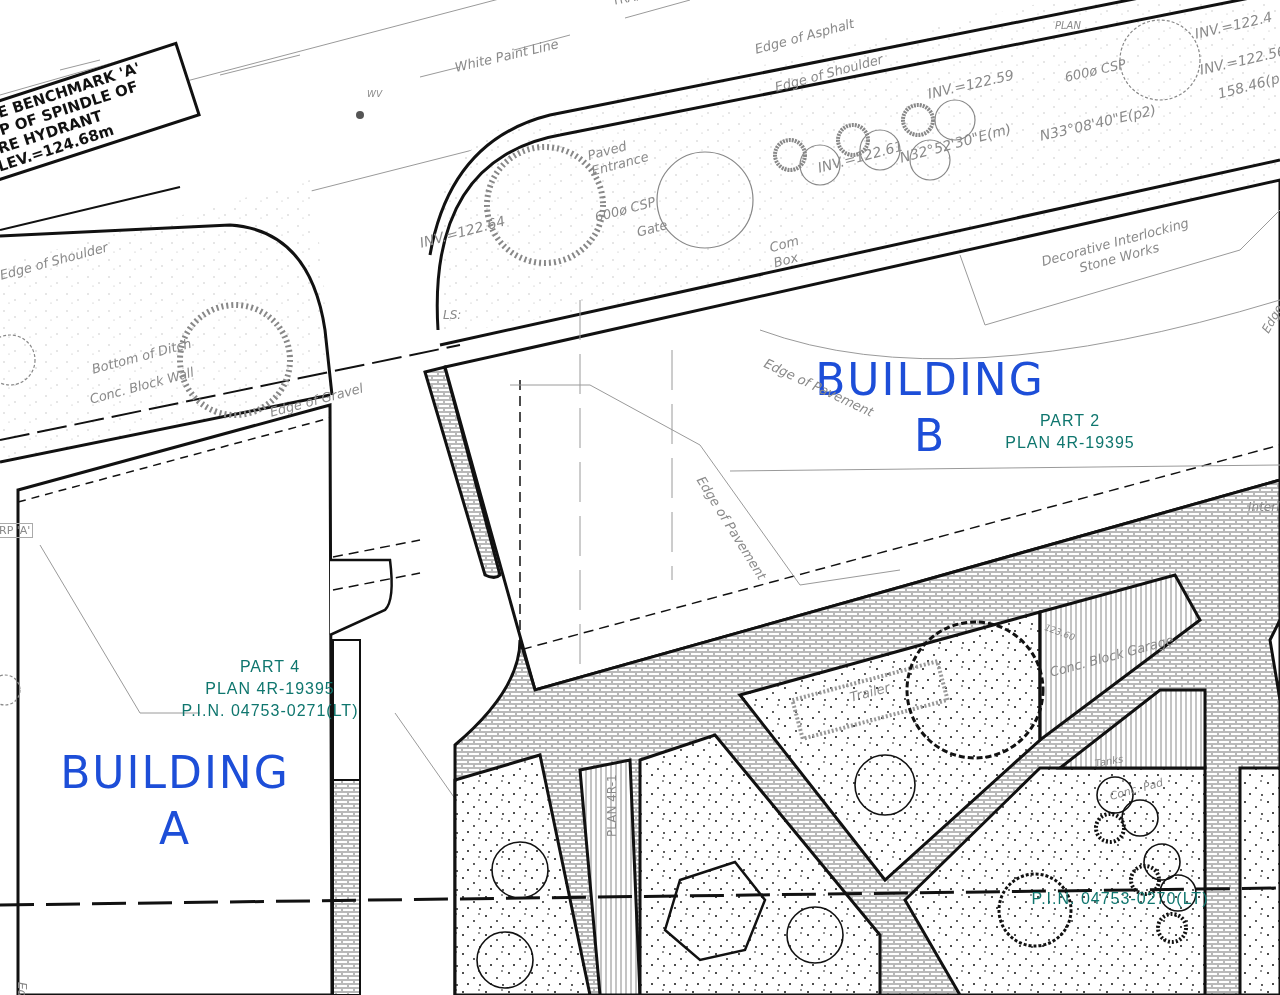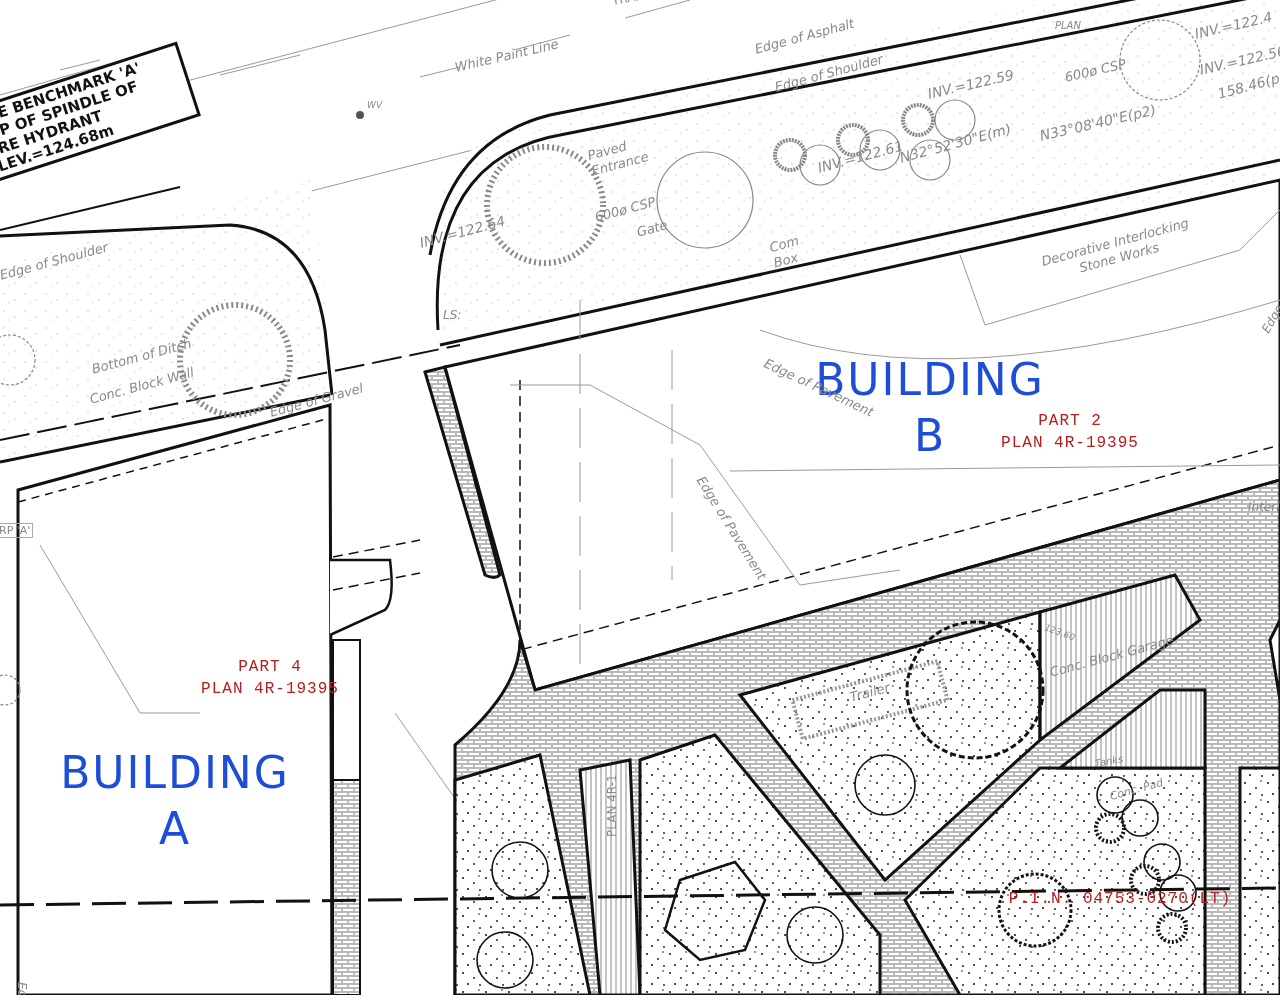--- a/index.html
+++ b/index.html
@@ -1,19 +1,19 @@
 <!DOCTYPE html>
 <html><head>
 <meta charset="utf-8">
 <style>
   html, body { margin:0; padding:0; background:#ffffff; }
   body { width:1280px; height:995px; overflow:hidden; position:relative; font-family:"Liberation Sans", sans-serif; }
   #plan { position:absolute; left:0; top:0; width:1280px; height:995px; }
   .lbl { position:absolute; white-space:nowrap; color:#8a8a8a; font-family:"DejaVu Sans", sans-serif; font-style:italic; font-size:13px; transform-origin:left center; }
-  .gray { position:absolute; white-space:nowrap; color:#b91c1c; font-family:Liberation Mono, monospace; font-size:16px; letter-spacing:1px; text-align:center; line-height:22px; }
+  .gray { position:absolute; white-space:nowrap; color:#0f766e; font-family:Liberation Sans, sans-serif; font-size:16px; letter-spacing:1px; text-align:center; line-height:22px; }
   .big { position:absolute; white-space:nowrap; color:#1d4ed8; font-family:"DejaVu Sans", sans-serif; font-weight:normal; font-size:44px; letter-spacing:2px; text-align:center; line-height:56px; }
   .bench { position:absolute; left:-40px; top:112px; width:210px; transform:rotate(-18deg); transform-origin:left top; border:3px solid #111; padding:2px 6px; font-family:"DejaVu Sans", sans-serif; font-weight:bold; font-size:15px; line-height:17px; color:#111; background:#fff; }
 </style>
 </head>
 <body>
 
 <svg id="plan" viewBox="0 0 1280 995" xmlns="http://www.w3.org/2000/svg">
   <defs>
     <pattern id="brick" width="12" height="8" patternUnits="userSpaceOnUse">
       <rect width="12" height="8" fill="#b9b9b9"></rect>
@@ -165,20 +165,21 @@
   <div>A</div>
 </div>
 <div class="big" style="left:795px; top:352px; width:270px;">
   <div>BUILDING</div>
   <div>B</div>
 </div>
 
 <div class="gray" style="left:140px; top:656px; width:260px;">
   <div>PART 4</div>
   <div>PLAN 4R-19395</div>
+  <div>P.I.N. 04753-0271(LT)</div>
 </div>
 <div class="gray" style="left:940px; top:410px; width:260px;">
   <div>PART 2</div>
   <div>PLAN 4R-19395</div>
 </div>
 <div class="gray" style="left:990px; top:888px; width:260px;">
   <div>P.I.N. 04753-0270(LT)</div>
 </div>
 
 <div class="lbl" style="left:455px; top:60px; transform:rotate(-13deg);">White Paint Line</div>
@@ -202,21 +203,21 @@
 <div class="lbl" style="left:92px; top:362px; transform:rotate(-15deg);">Bottom of Ditch</div>
 <div class="lbl" style="left:90px; top:392px; transform:rotate(-15deg);">Conc. Block Wall</div>
 <div class="lbl" style="left:270px; top:405px; transform:rotate(-15deg);">Edge of Gravel</div>
 <div class="lbl" style="left:1040px; top:255px; transform:rotate(-15deg); text-align:center; white-space:normal; width:160px; line-height:16px;">Decorative Interlocking Stone Works</div>
 <div class="lbl" style="left:765px; top:355px; transform:rotate(25deg);">Edge of Pavement</div>
 <div class="lbl" style="left:700px; top:470px; transform:rotate(58deg);">Edge of Pavement</div>
 <div class="lbl" style="left:850px; top:690px; transform:rotate(-15deg);">Trailer</div>
 <div class="lbl" style="left:1050px; top:665px; transform:rotate(-15deg);">Conc. Block Garage</div>
 <div class="lbl" style="left:1110px; top:790px; transform:rotate(-15deg); font-size:11px;">Conc. Pad</div>
 <div class="lbl" style="left:1095px; top:758px; transform:rotate(-10deg); font-size:10px;">Tanks</div>
-<div class="lbl" style="left:367px; top:100px; font-size:9px;">WV</div>
+<div class="lbl" style="left:367px; top:89px; font-size:9px;">WV</div>
 <div class="lbl" style="left:443px; top:308px; font-size:12px;">LS:</div>
 <div class="lbl" style="left:1248px; top:500px; font-size:12px;">Interlock</div>
 <div class="lbl" style="left:1265px; top:325px; transform:rotate(-60deg); font-size:12px;">Edge</div>
 <div class="lbl" style="left:22px; top:975px; transform:rotate(90deg); font-size:12px;">Edge</div>
 <div class="lbl" style="left:-4px; top:523px; font-size:11px; font-style:normal; border:1px solid #aaa; padding:0 2px;">RP 'A'</div>
 <div class="lbl" style="left:612px; top:-6px; transform:rotate(-10deg); font-style:normal; font-size:12px;">TRANS</div>
 <div class="lbl" style="left:1045px; top:622px; transform:rotate(20deg); font-size:9px;">123.60</div>
 <div class="lbl" style="left:612px; top:830px; transform:rotate(-90deg); font-style:normal; font-size:12px;">PLAN 4R-1</div>
 
 </body></html>

